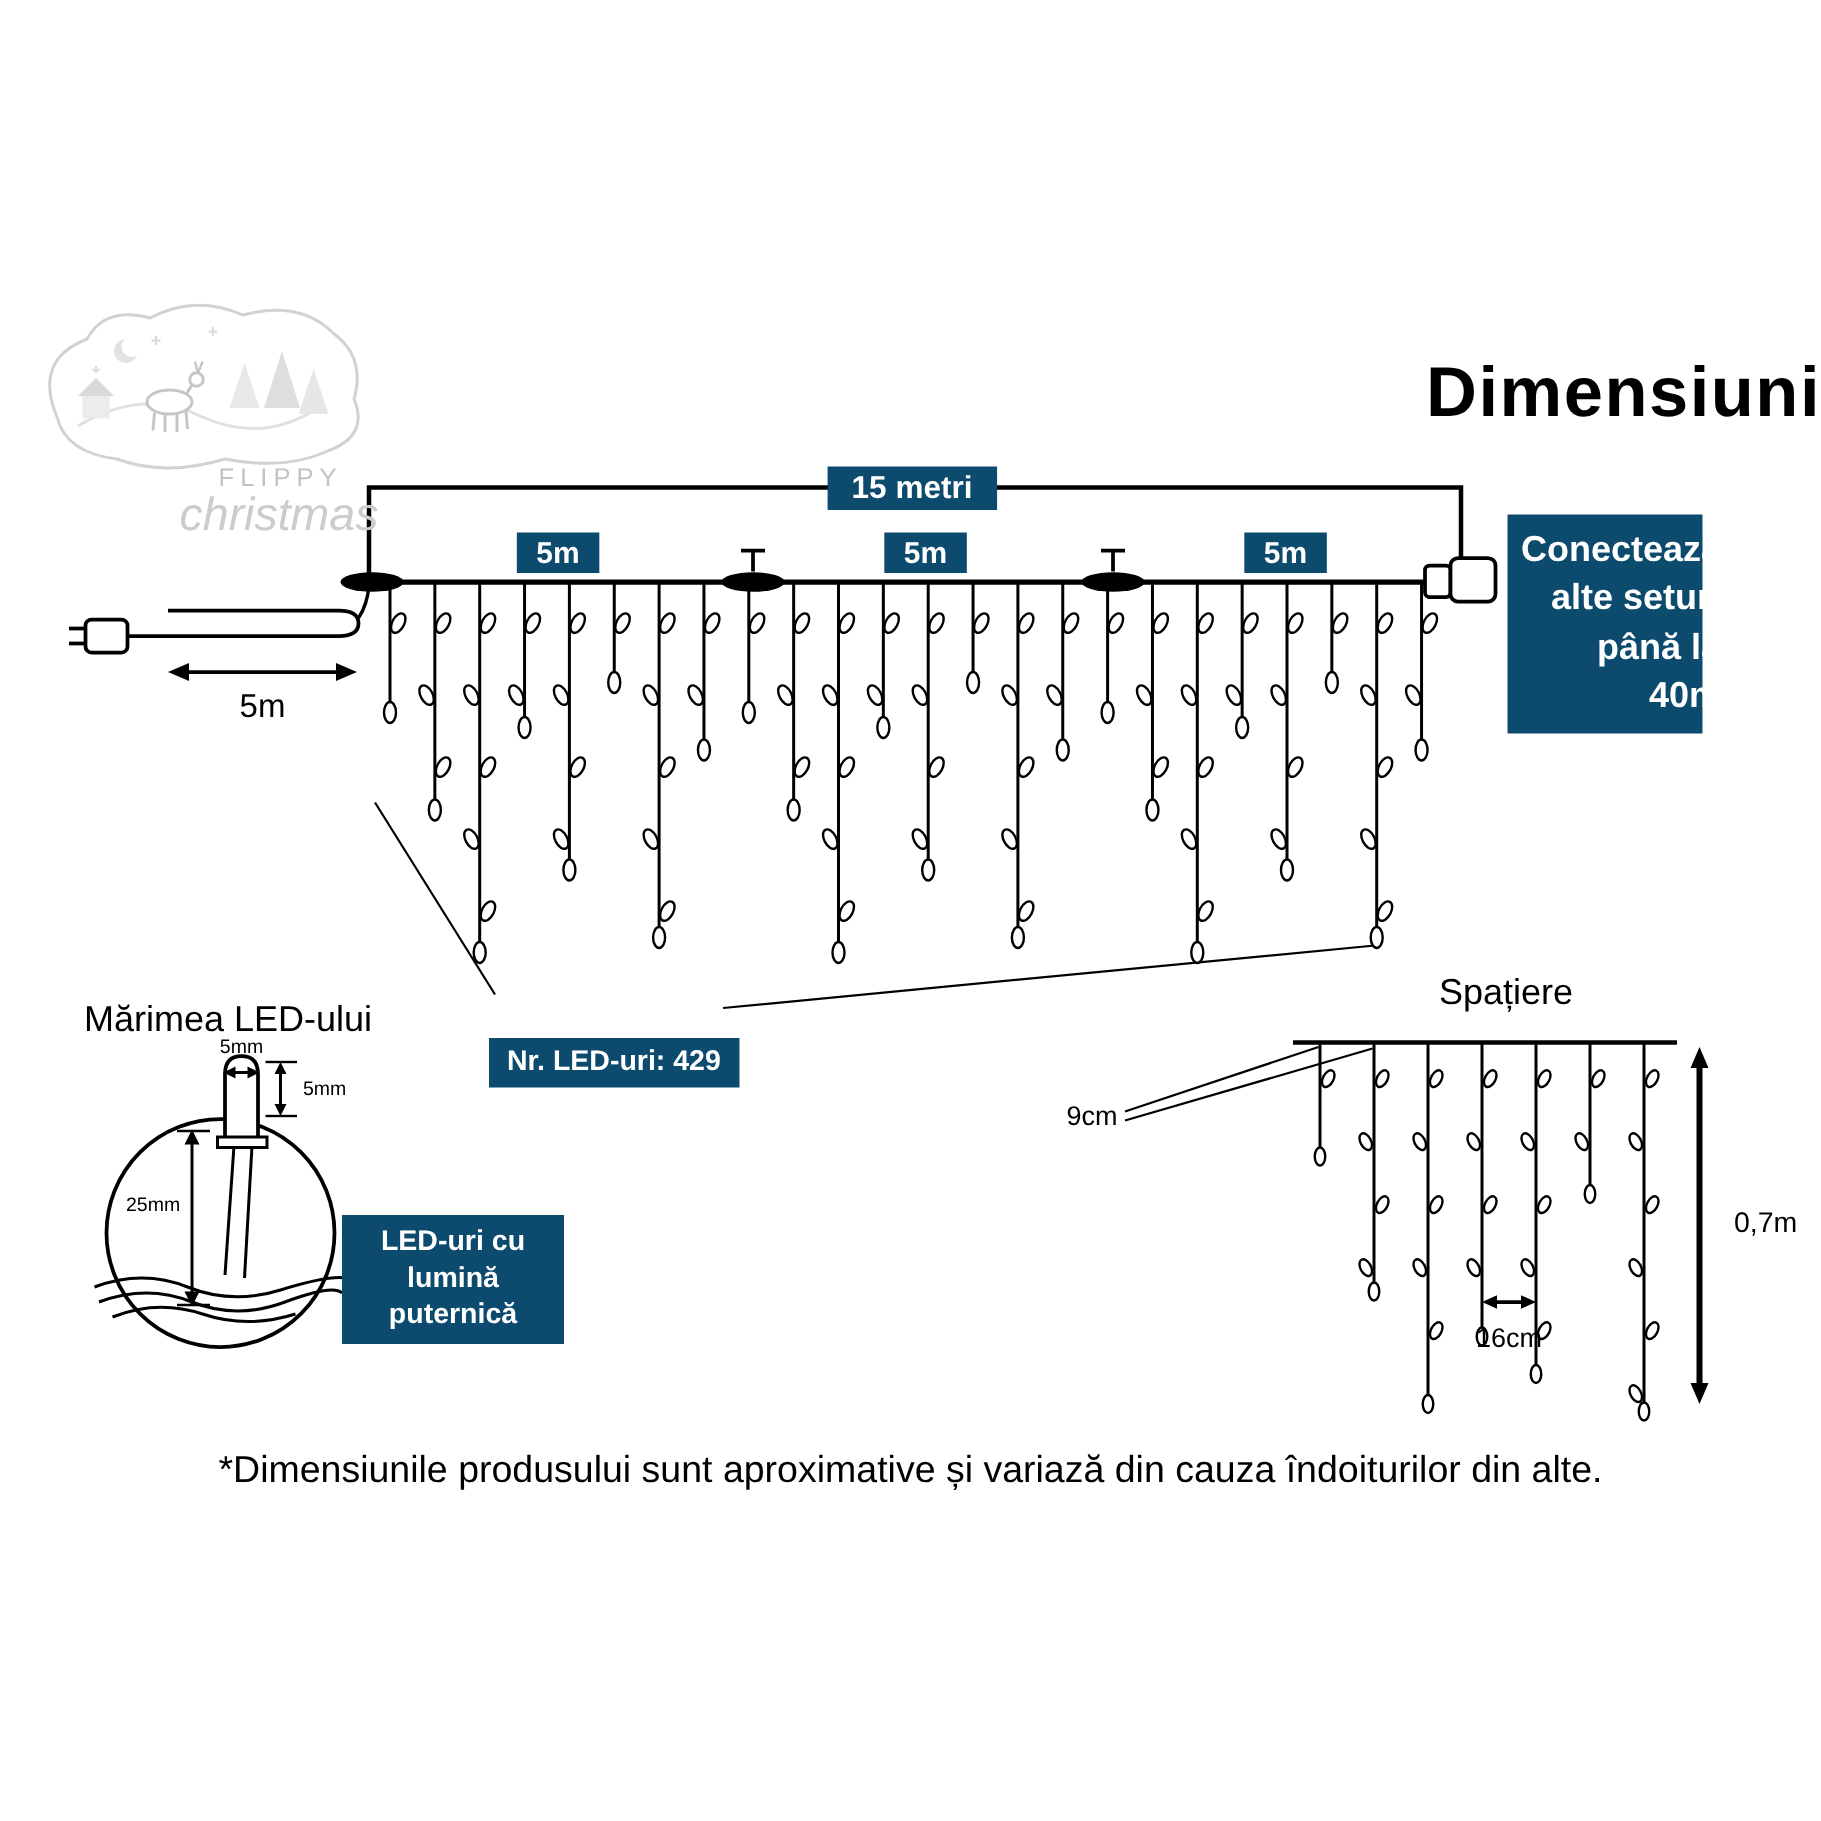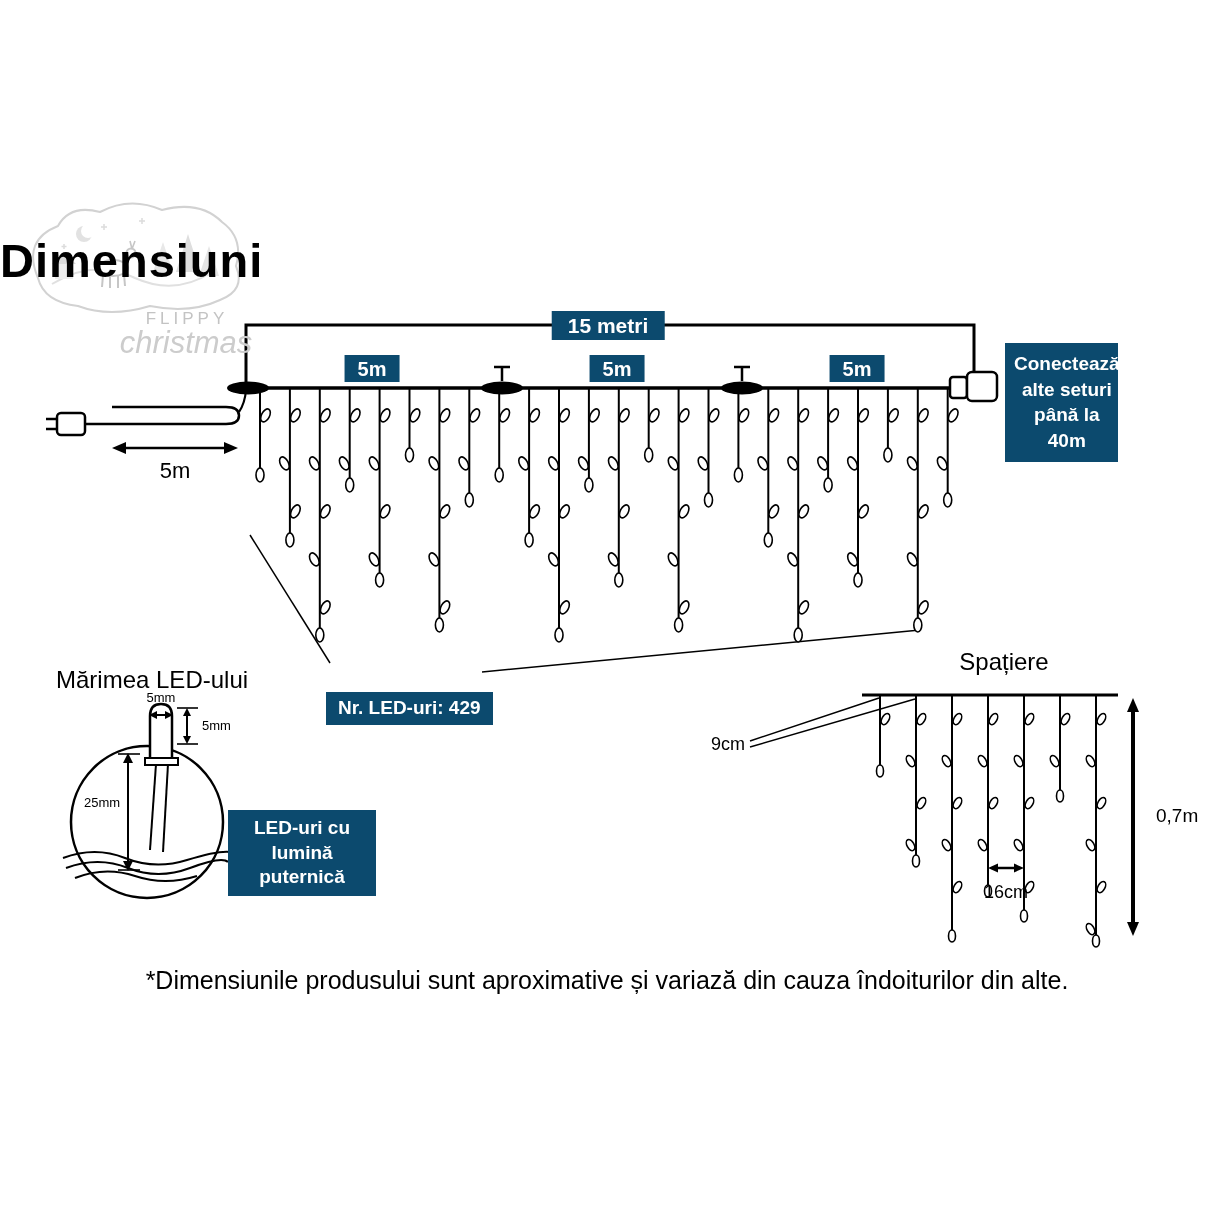--- a/index.html
+++ b/index.html
@@ -1,28 +1,28 @@
 <!DOCTYPE html>
 <html><head>
 <meta charset="utf-8">
 <style>
   *{margin:0;padding:0;box-sizing:border-box}
   html,body{background:#fff}
   body{width:1214px;height:1214px;font-family:"Liberation Sans",sans-serif;color:#000}
   .canvas{position:relative;width:1214px;height:1214px;background:#fff;overflow:hidden}
   #art{position:absolute;left:0;top:0}
   .cx{transform:translateX(-50%)}
-  .title{position:absolute;left:0;right:0;top:233px;text-align:left;font-size:47px;font-weight:bold;letter-spacing:1px}
+  .title{position:absolute;left:0;right:0;top:233px;text-align:right;font-size:47px;font-weight:bold;letter-spacing:1px}
   .bbox{position:absolute;background:#0c4a6e;color:#fff;font-weight:bold;display:flex;align-items:center;justify-content:center;text-align:center;line-height:1.3}
   .lbl{position:absolute;color:#000;white-space:nowrap}
   .heading{position:absolute;font-size:24px;color:#000;white-space:nowrap}
   .footnote{position:absolute;left:0;right:0;top:966px;text-align:center;font-size:25px;color:#000}
   .brand{position:absolute;color:#c3c3c3;font-weight:normal;font-size:17px;letter-spacing:4px;white-space:nowrap}
   .script{position:absolute;color:#cccccc;font-family:Liberation Sans, sans-serif;font-style:italic;font-size:31px;white-space:nowrap}
-  .connect-note{left:1005px;top:343px;width:113px;padding:8px 9px;font-size:19px;text-align:center;justify-content:flex-start;line-height:1.35}
+  .connect-note{left:1005px;top:343px;width:130px;padding:8px 9px;font-size:24px;text-align:right;justify-content:flex-start;line-height:1.35}
   .seg{top:355px;height:27px;padding:0 13px;font-size:20px}
   .total{top:311px;height:29px;padding:0 16px;font-size:21px}
   .ledcount{left:326px;top:692px;height:33px;padding:0 12px;font-size:19px}
   .callout{left:228px;top:810px;width:148px;padding:6px 6px;font-size:19px;line-height:1.3}
 </style>
 </head>
 <body>
 
 <div class="canvas">
 

